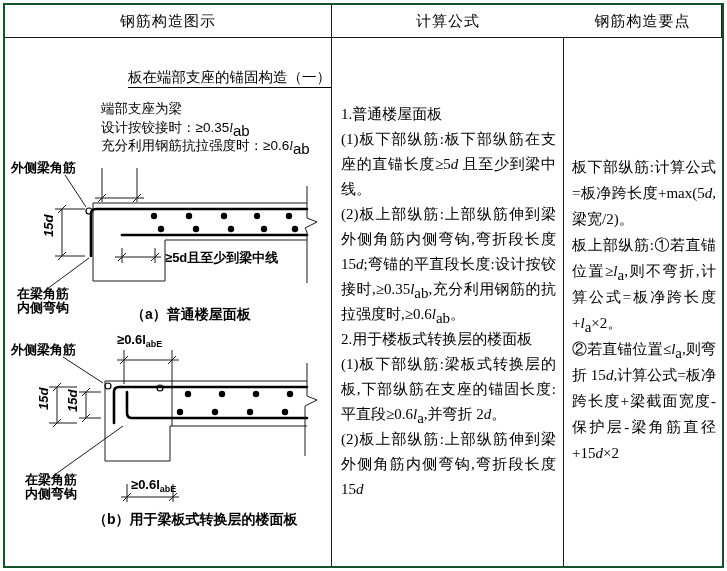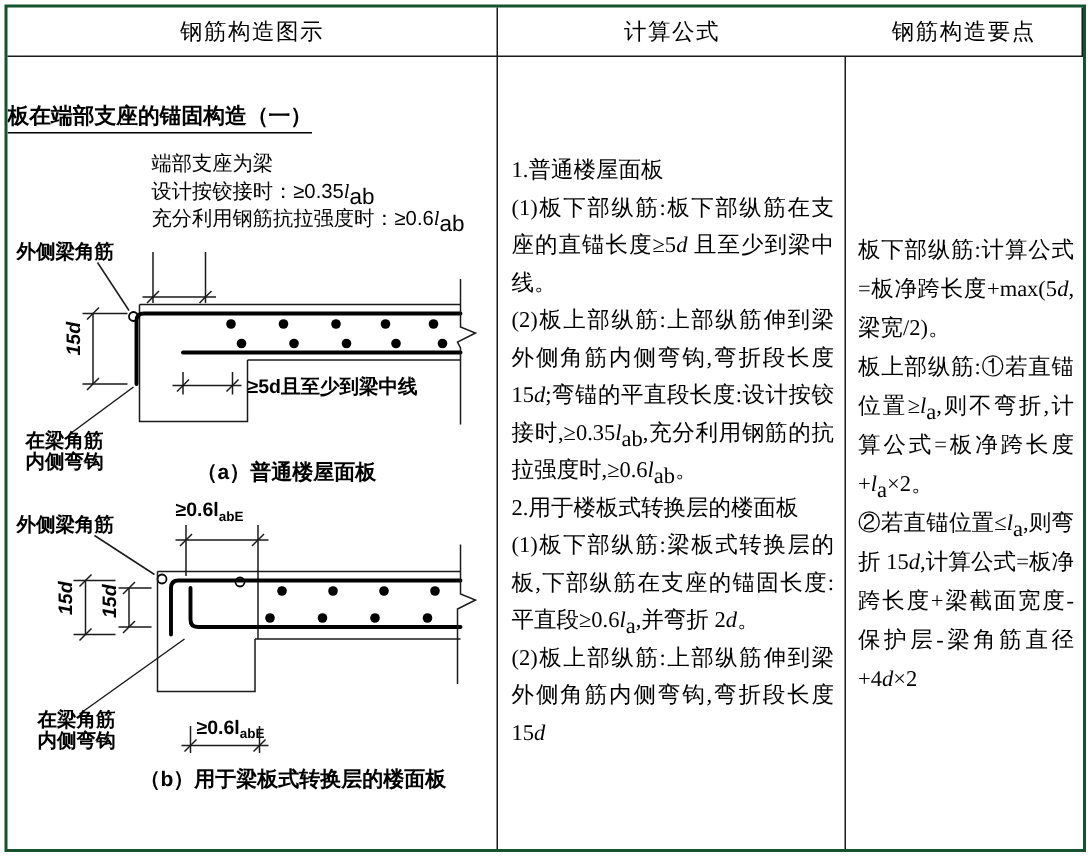--- a/index.html
+++ b/index.html
@@ -7,23 +7,23 @@
         font-family:"Liberation Serif","DejaVu Serif",serif;color:#000;}
   .tbl{position:absolute;left:3px;top:3px;width:717px;height:561px;
        border:2px solid #14532d;display:grid;
        grid-template-columns:327px 232px 1fr;grid-template-rows:33px 1fr;}
   .hcell{border-bottom:1px solid #1a1a1a;display:flex;align-items:center;justify-content:center;
          font-size:15px;letter-spacing:1px;}
   .vline{border-right:1px solid #1a1a1a;}
   .cell{position:relative;overflow:hidden;}
 
   
-  .fig-title{position:absolute;top:30px;left:0;right:0;text-align:left;
+  .fig-title{position:absolute;top:30px;left:0;right:0;text-align:right;
              font-family:"Liberation Sans","DejaVu Sans",sans-serif;
-             font-weight:bold;font-size:14.5px;}
+             font-weight:normal;font-size:14.5px;}
   .fig-title span{border-bottom:1.5px solid #000;padding-bottom:2px;}
   .anchor-notes{position:absolute;top:62px;left:96px;
                 font-family:"Liberation Sans","DejaVu Sans",sans-serif;
                 font-weight:normal;font-size:13.5px;line-height:18.5px;white-space:nowrap;}
   .diag{position:absolute;left:0;}
   .diag text{font-family:"Liberation Sans","DejaVu Sans",sans-serif;font-weight:bold;}
   .lbl{font-size:13px;}
   .dimtxt{font-size:13px;font-style:italic;font-family:"Liberation Serif","DejaVu Serif",serif;}
   .cap{font-size:14px;}
 
@@ -171,18 +171,18 @@
         <p class="para"><span>2.用于楼板式转换层的楼面板</span></p>
         <p class="para"><span>(1)板下部纵筋:梁板式转换层的板,下部纵筋在支座的锚固长度:平直段≥0.6</span><span class="seg-i">l</span><sub>a</sub><span>,并弯折 2</span><span class="seg-i">d</span><span>。</span></p>
         <p class="para"><span>(2)板上部纵筋:上部纵筋伸到梁外侧角筋内侧弯钩,弯折段长度 15</span><span class="seg-i">d</span></p>
       </div>
     </div>
 
     <div class="cell">
       <div class="formula-col">
         <p class="para"><span>板下部纵筋:计算公式=板净跨长度+max(5</span><span class="seg-i">d</span><span>,梁宽/2)。</span></p>
         <p class="para"><span>板上部纵筋:①若直锚位置≥</span><span class="seg-i">l</span><sub>a</sub><span>,则不弯折,计算公式=板净跨长度+</span><span class="seg-i">l</span><sub>a</sub><span>×2。</span></p>
-        <p class="para"><span>②若直锚位置≤</span><span class="seg-i">l</span><sub>a</sub><span>,则弯折 15</span><span class="seg-i">d</span><span>,计算公式=板净跨长度+梁截面宽度-保护层-梁角筋直径+4</span><span class="seg-i">d</span><span>×2</span></p>
+        <p class="para"><span>②若直锚位置≤</span><span class="seg-i">l</span><sub>a</sub><span>,则弯折 15</span><span class="seg-i">d</span><span>,计算公式=板净跨长度+梁截面宽度-保护层-梁角筋直径+15</span><span class="seg-i">d</span><span>×2</span></p>
       </div>
     </div>
 
   </div>
 </div>
 
 </body></html>

